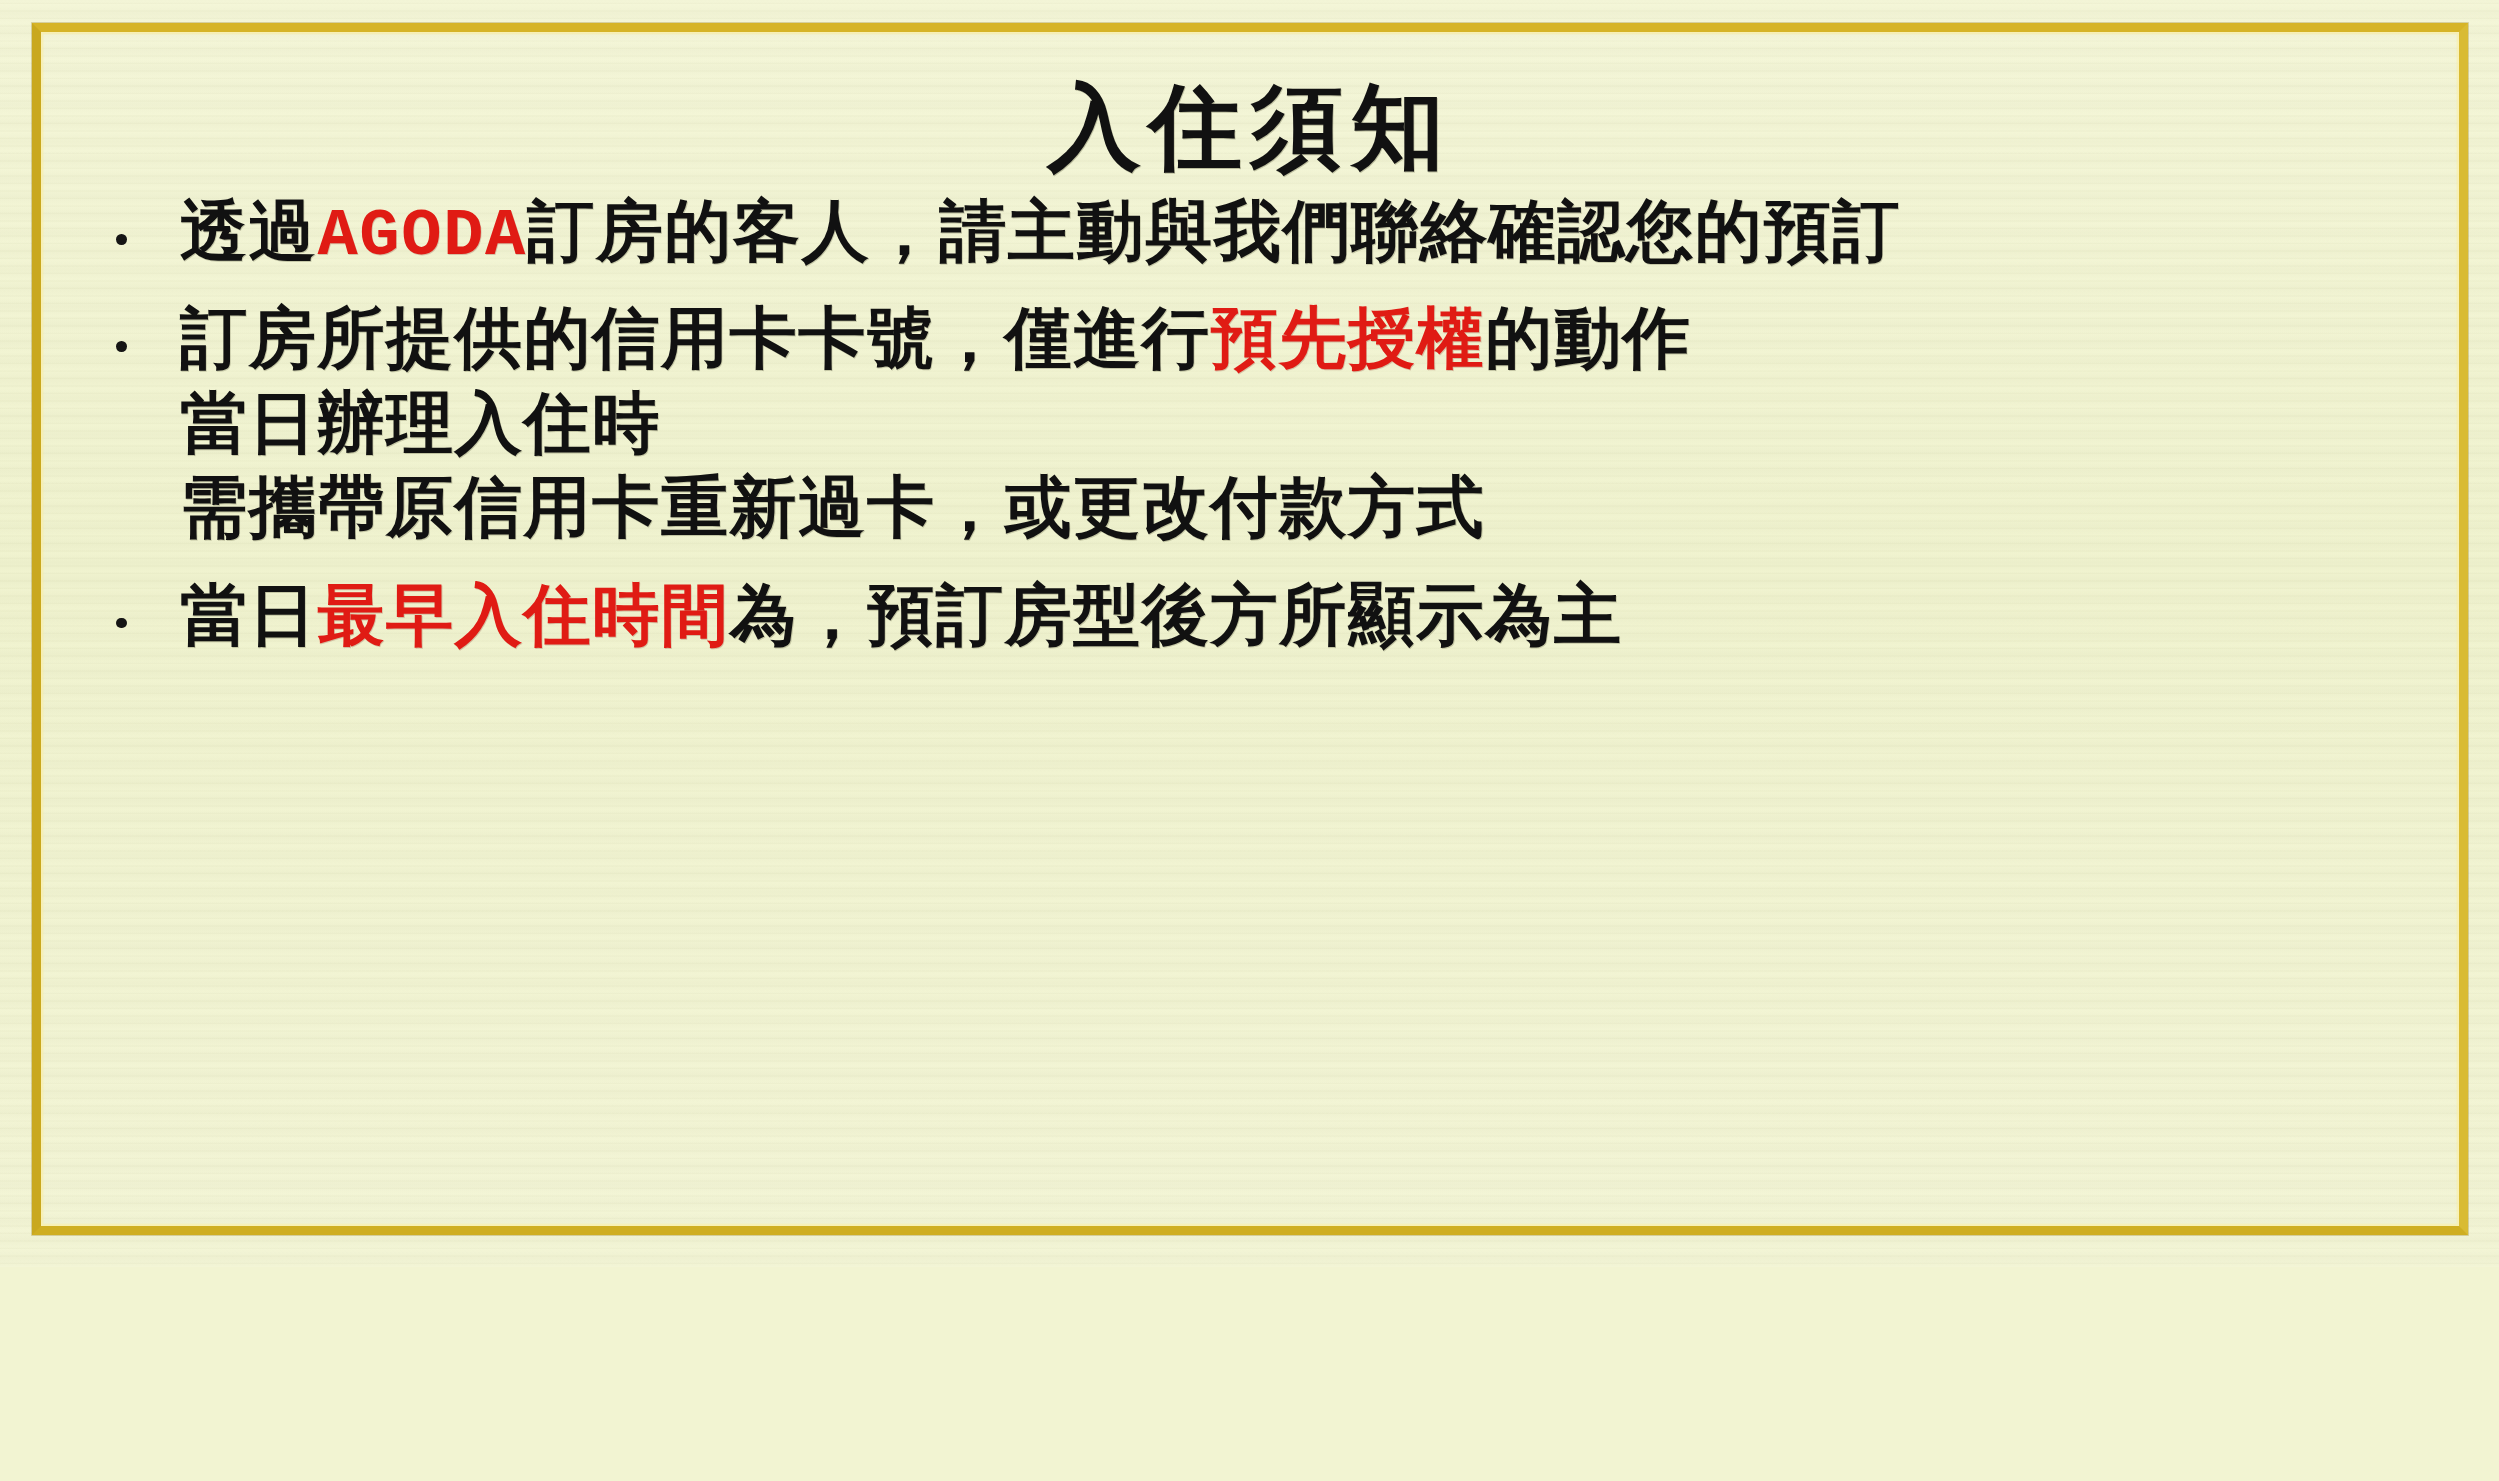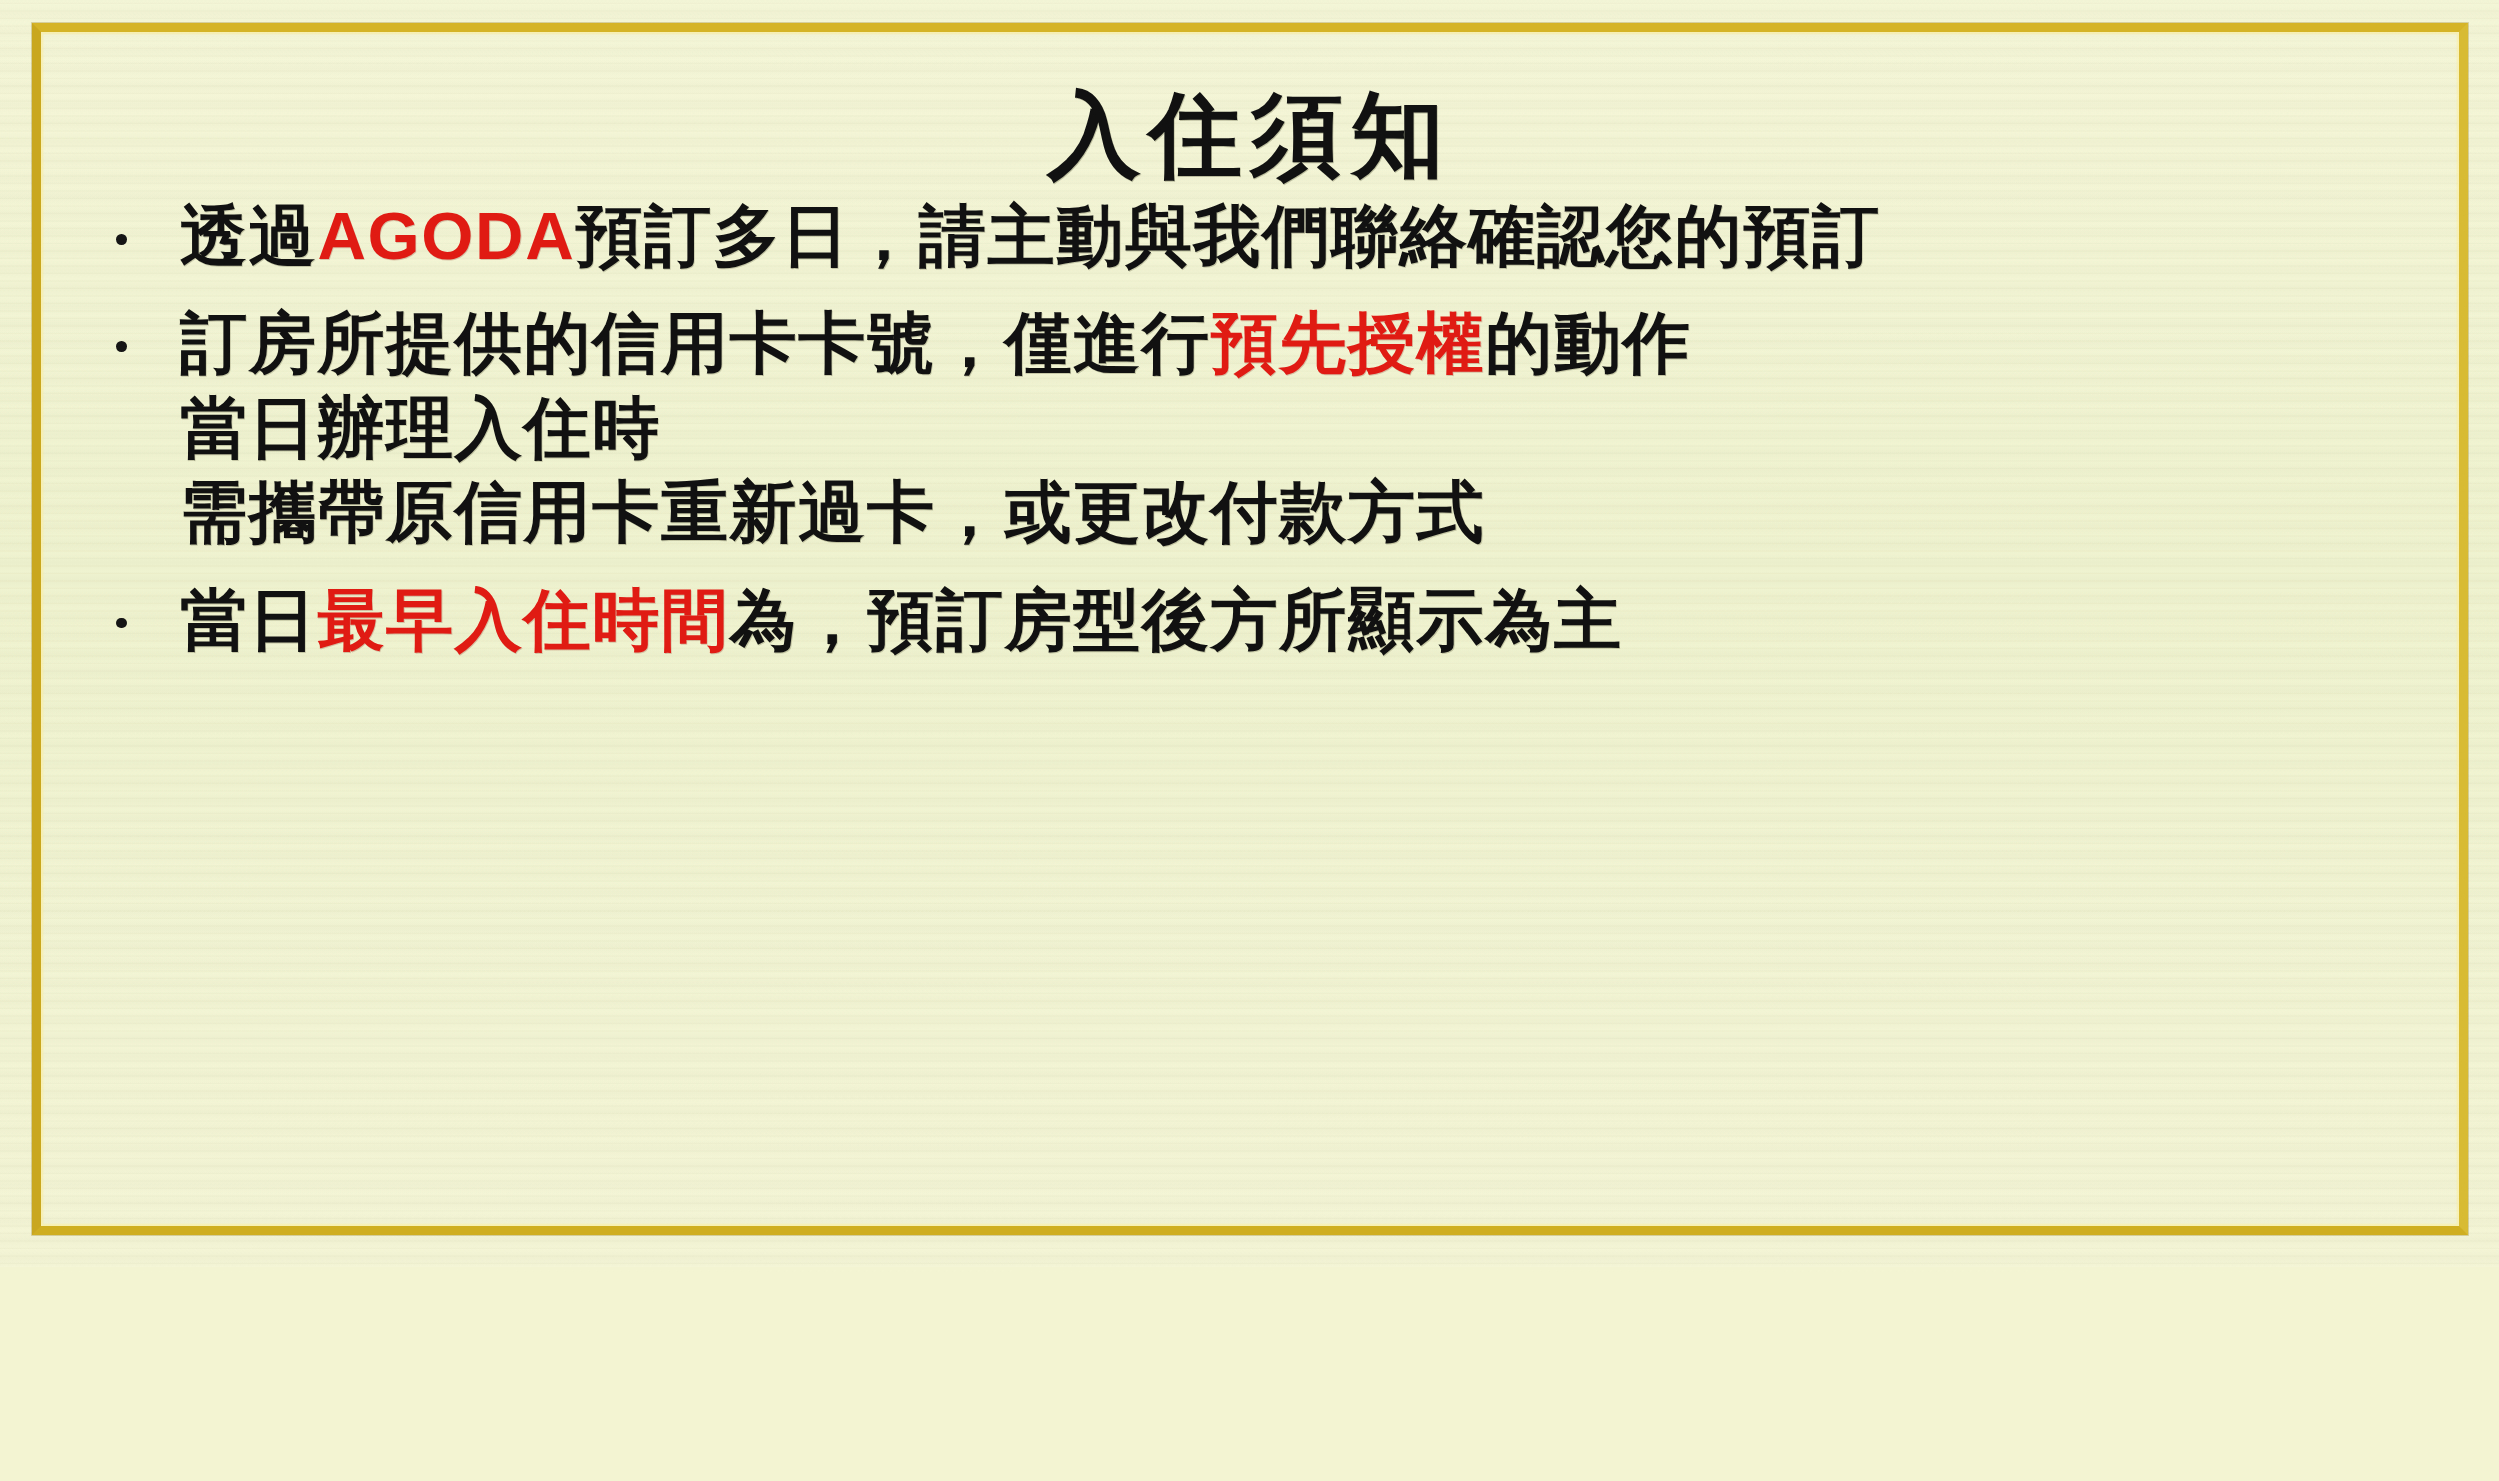--- a/index.html
+++ b/index.html
@@ -31,20 +31,21 @@
       ),
       repeating-linear-gradient(
         0deg,
         rgba(120,120,80,0.00) 0px,
         rgba(120,120,80,0.035) 9.2px,
         rgba(120,120,80,0.00) 18.3px
       ),
       linear-gradient(180deg, #f4f6d8 0%, #f0f3cf 45%, #f3f5d6 100%);
     box-sizing: border-box;
     overflow: hidden;
+    font-family: Liberation Mono, monospace;
   }
 
   
   .frame {
     position: absolute;
     left: 32px;
     top: 23px;
     right: 32px;
     bottom: 32px;
     border-style: solid;
@@ -143,21 +144,21 @@
   <div class="frame">
     <div class="frame-inner-line"></div>
   </div>
 
   <div class="content">
     <div class="title">入住須知</div>
 
     <div class="bullets" id="bullet-list">
         <div class="bullet-row">
           <span class="bullet-dot"></span>
-          <div class="line"><span class="seg black">透過</span><span class="seg red">AGODA</span><span class="seg black">預訂多日，請主動與我們聯絡確認您的預訂</span></div>
+          <div class="line"><span class="seg black">透過</span><span class="seg red">AGODA</span><span class="seg black">訂房的客人，請主動與我們聯絡確認您的預訂</span></div>
         </div>
         <div class="bullet-row">
           <span class="bullet-dot"></span>
           <div class="line"><span class="seg black">訂房所提供的信用卡卡號，僅進行</span><span class="seg red">預先授權</span><span class="seg black">的動作</span></div>
           <div class="sub-line"><span class="seg black">當日辦理入住時</span></div>
           <div class="sub-line"><span class="seg black">需攜帶原信用卡重新過卡，或更改付款方式</span></div>
         </div>
         <div class="bullet-row">
           <span class="bullet-dot"></span>
           <div class="line"><span class="seg black">當日</span><span class="seg red">最早入住時間</span><span class="seg black">為，預訂房型後方所顯示為主</span></div>

